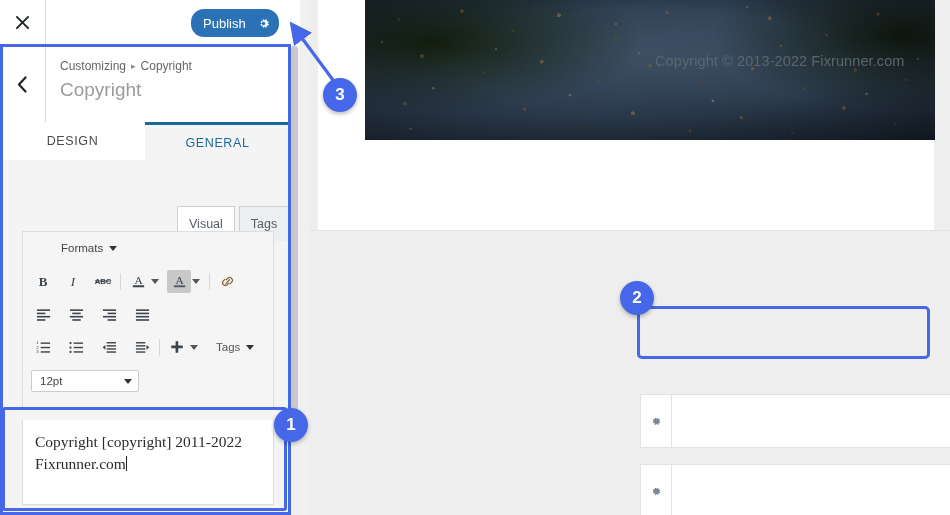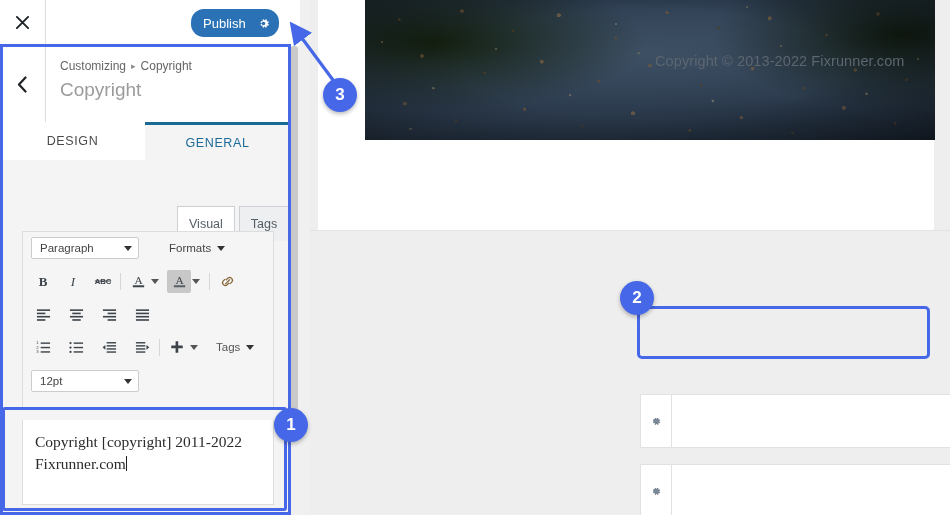--- a/index.html
+++ b/index.html
@@ -338,24 +338,20 @@
       </div>
       <div class="vt-tab">
         <span>Tags</span>
       </div>
     </div>
 
     <div class="mce-box">
       <div class="mce-toolbar">
 
         <div class="mce-row" style="height:32px;">
-          <div class="mce-sel sel-paragraph">
-            <span>Paragraph</span>
-            <span class="caret"></span>
-          </div>
           <div class="mce-txtbtn" style="margin-left:24px;">
             <span>Formats</span>
             <span class="caret"></span>
           </div>
         </div>
 
         <div class="mce-row" style="height:34px;">
           <div class="mce-btn">
             <svg width="16" height="16" viewBox="0 0 16 16">
               <text x="8" y="12.5" font-family="Liberation Serif, serif" font-size="13" font-weight="bold" fill="#3c434a" text-anchor="middle">B</text>

